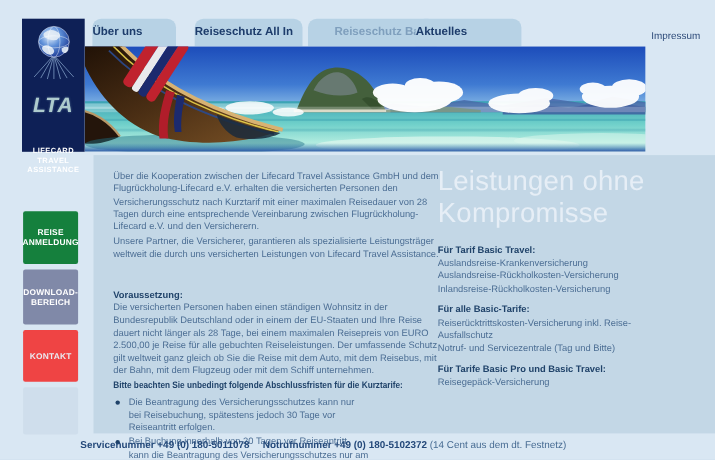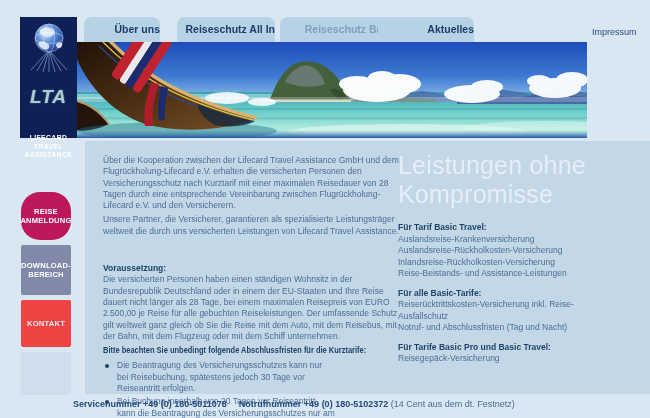--- a/index.html
+++ b/index.html
@@ -29,21 +29,21 @@
   .logo .brandlines{margin-top:6px;text-align:center;}
   .logo .brandlines div{
     color:#ffffff;font-weight:bold;font-size:6.8px;line-height:8.5px;letter-spacing:.4px;
   }
 
   
   .tab{
     position:absolute;top:17px;height:25px;
     background:#b7d2e5;
     border-radius:8px 8px 0 0;
-    text-align:right;line-height:25px;
+    text-align:left;line-height:25px;
     font-size:10.5px;font-weight:bold;color:#1d3c6b;
     cursor:pointer;
   }
   .tab.muted{color:#7f9fbd;}
   .tab1{left:84px;width:76px;}
   .tab2{left:177px;width:98px;}
   .tab3{left:280px;width:93px;padding-left:24px;}
   .tab4{left:378px;width:96px;}
 
   .impressum{
@@ -56,21 +56,21 @@
   .banner svg{display:block;}
 
   
   .side-btn{
     position:absolute;left:21px;width:50px;
     display:flex;align-items:center;justify-content:center;text-align:center;
     color:#ffffff;font-weight:bold;font-size:7.6px;line-height:9.5px;letter-spacing:.2px;
     border-radius:2px;cursor:pointer;padding:0 2px;box-sizing:border-box;
   }
   .sb1{top:150px;height:38px;background:#23406f;}
-  .sb2{top:192px;height:48px;background:#be185d;border-radius:19px;}
+  .sb2{top:192px;height:48px;background:#15803d;}
   .sb3{top:245px;height:50px;background:#8089a8;}
   .sb4{top:300px;height:47px;background:#ef4444;color:#e9ebf2;}
   .side-spacer{
     position:absolute;left:21px;top:352px;width:50px;height:43px;
     background:#cfdeec;border-radius:2px;
   }
 
   
   .panel{
     position:absolute;left:85px;top:141px;width:608px;height:253px;
@@ -307,27 +307,26 @@
     </div>
 
     <div class="right-col">
       <div class="benefits-heading">Leistungen ohne Kompromisse</div>
 
       <div class="bsec">
         <div class="btitle">Für Tarif Basic Travel:</div>
         <div>Auslandsreise-Krankenversicherung</div>
         <div>Auslandsreise-Rückholkosten-Versicherung</div>
         <div>Inlandsreise-Rückholkosten-Versicherung</div>
-        <div>Reise-Beistands- und Assistance-Leistungen</div>
       </div>
 
       <div class="bsec">
         <div class="btitle">Für alle Basic-Tarife:</div>
         <div>Reiserücktrittskosten-Versicherung inkl. Reise-Ausfallschutz</div>
-        <div>Notruf- und Abschlussfristen (Tag und Nacht)</div>
+        <div>Notruf- und Servicezentrale (Tag und Bitte)</div>
       </div>
 
       <div class="bsec">
         <div class="btitle">Für Tarife Basic Pro und Basic Travel:</div>
         <div>Reisegepäck-Versicherung</div>
       </div>
     </div>
   </div>
 
   <div class="footer">

